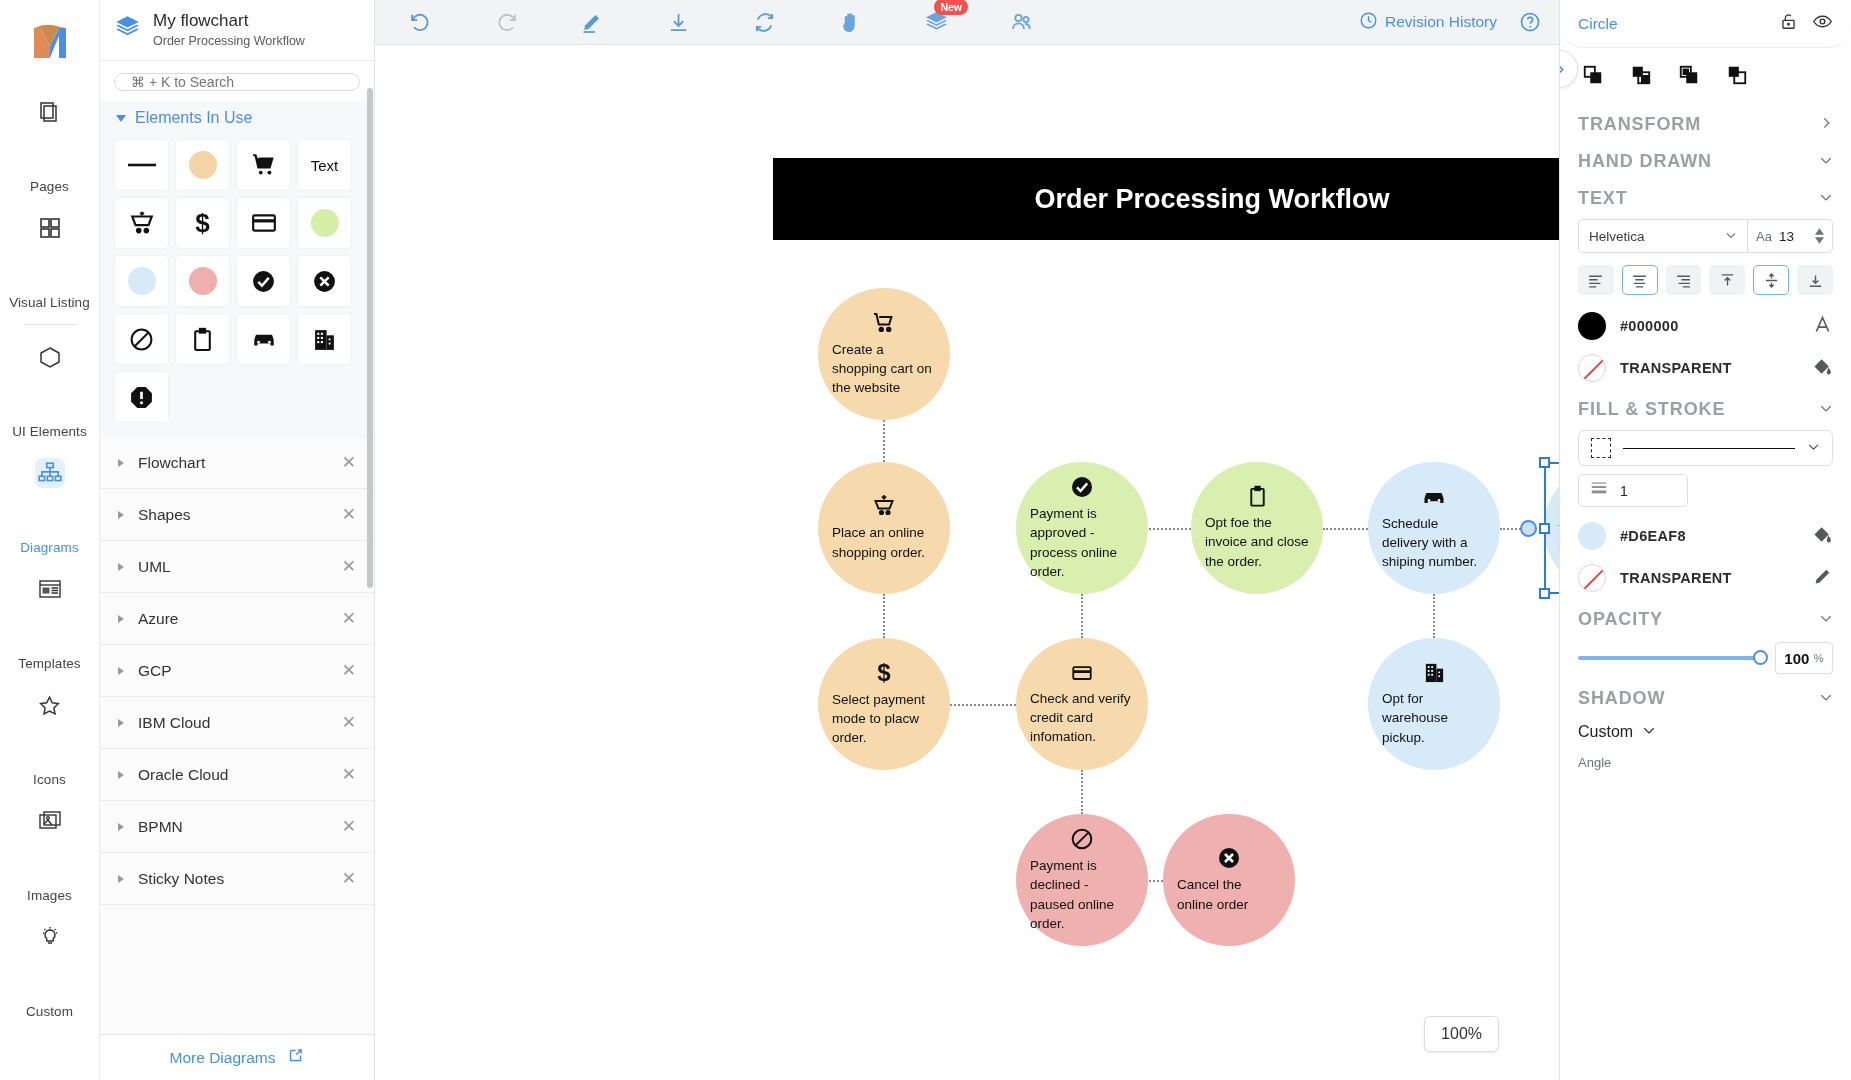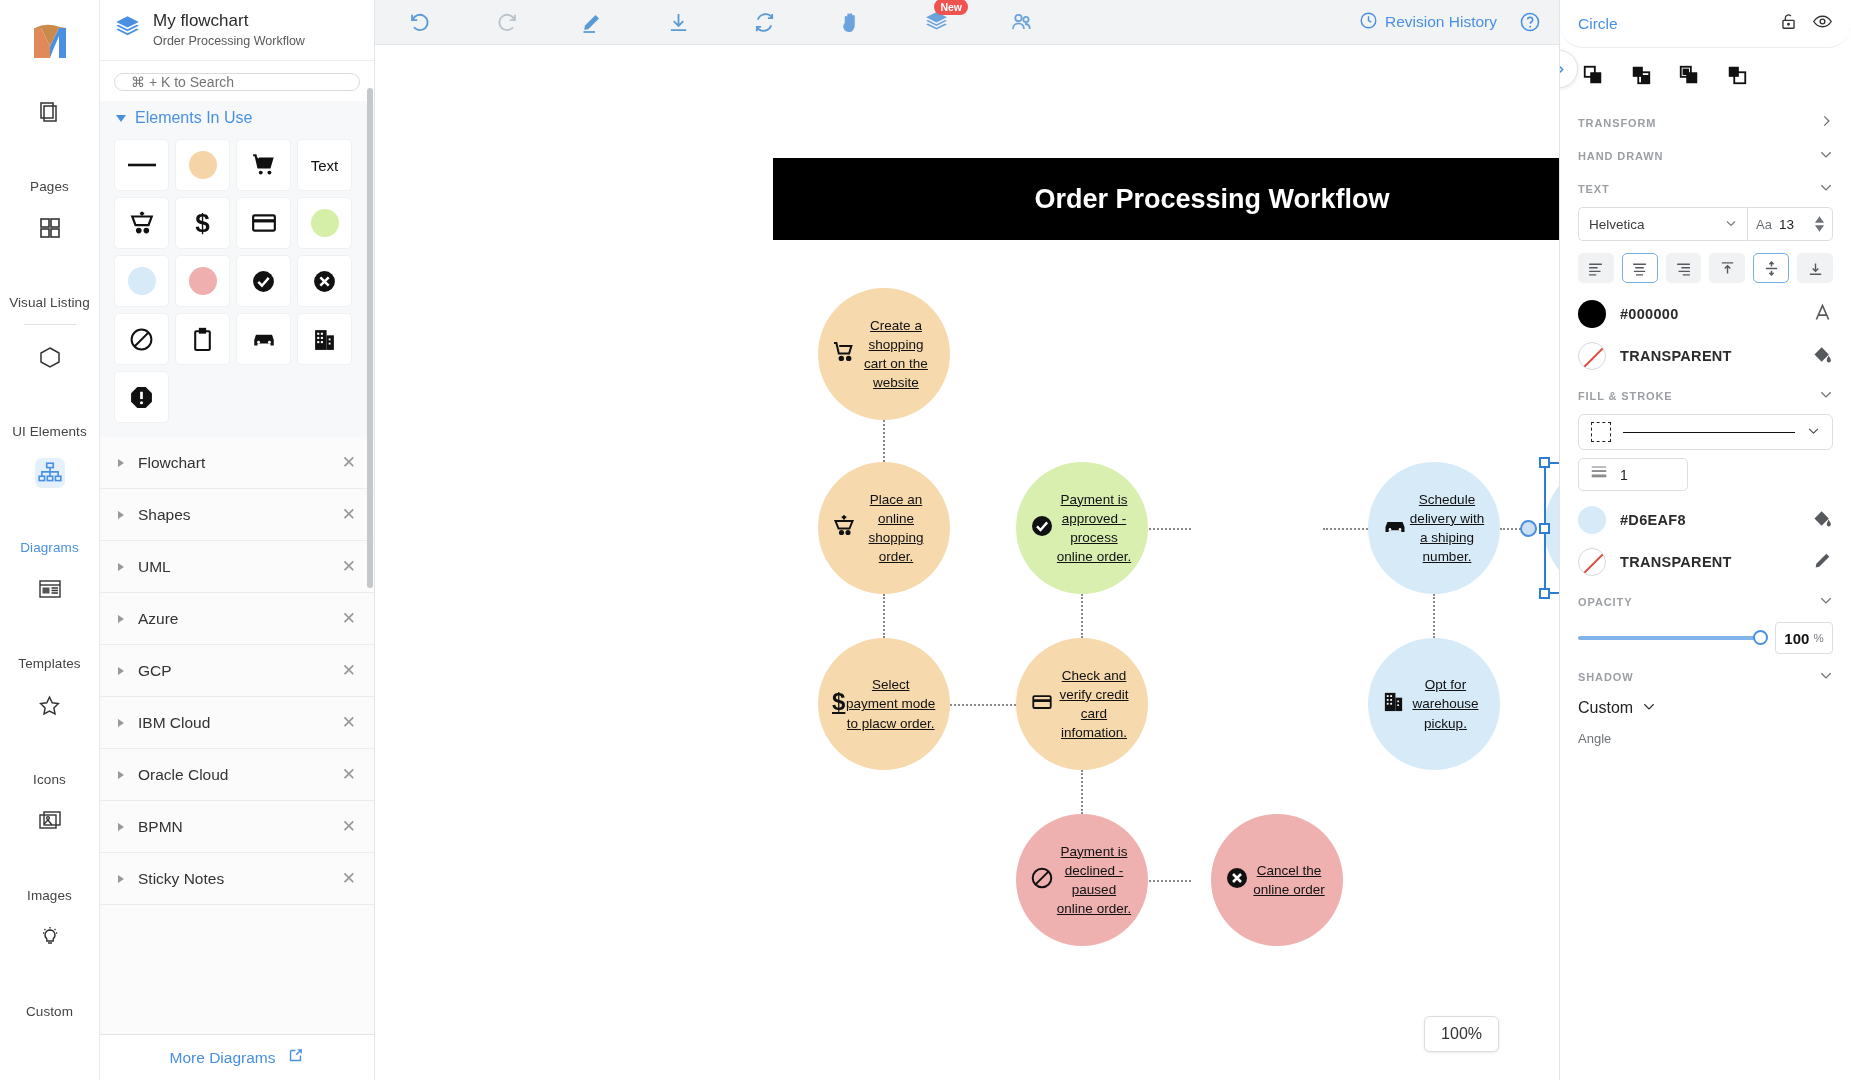--- a/index.html
+++ b/index.html
@@ -80,22 +80,22 @@
   .rev { display:flex;align-items:center;gap:7px; color:#4a90e2; font-size:15.5px; cursor:pointer;}
   .canvas { flex:1; background:#fff; position:relative; overflow:hidden; }
 
   .banner {
     position:absolute; left:398px; top:113px; width:878px; height:82px;
     background:#000; color:#fff; display:flex; align-items:center; justify-content:center;
     font-size: 27px; font-weight:bold;
   }
   .node {
     position:absolute; border-radius:50%;
-    display:flex; flex-direction:row; align-items:center; justify-content:center;
-    text-align:center; font-size:13.5px; color:#111; line-height:1.42; padding: 0 14px; text-decoration: underline;
+    display:flex; flex-direction:column; align-items:center; justify-content:center;
+    font-size:13.5px; color:#111; line-height:1.42; padding: 0 14px;
   }
   .node .nic { margin-bottom: 5px; display:flex; }
   .conn { position:absolute; }
   .conn.h { border-top: 2px dotted #8a8a8a; height:0; }
   .conn.v { border-left: 2px dotted #8a8a8a; width:0; }
 
   
   .sel-box { position:absolute; border:2px solid #2e7dd1; }
   .hnd { position:absolute; width:11px; height:11px; background:#fff; border:2px solid #2e7dd1; }
   .anch { position:absolute; width:17px; height:17px; border-radius:50%; background:#cddff3; border:2px solid #4a90e2;}
@@ -112,21 +112,21 @@
   .collapse-tab {
     position:absolute; left:-20px; top: 50px; width: 38px; height:38px; border-radius:50%;
     background:#fff; border:1px solid #e0e3e6; display:flex;align-items:center;justify-content:center;
     box-shadow:0 1px 4px rgba(0,0,0,.09); cursor:pointer; z-index:5; color:#4a90e2; font-size:17px;
   }
   .rp-head { height:48px; display:flex; align-items:center; padding: 0 18px; gap: 14px;
              border-bottom:1px solid #ececec;border-radius:23px; }
   .rp-title { color:#4a90e2; font-size:15.5px; flex:1; }
   .arrange { display:flex; gap: 26px; padding: 16px 22px 14px; }
   .sec-head { display:flex; align-items:center; padding: 10px 18px 6px; }
-  .sec-head .st { flex:1; font-size:11px; letter-spacing:.9px; color:#9b9fa4; font-weight:bold;}
+  .sec-head .st { flex:1; font-size:18px; letter-spacing:.9px; color:#9b9fa4; font-weight:bold;}
   .chev { color:#6d7278; font-size:15px; }
   .row { display:flex; align-items:center; padding: 6px 18px; }
   .row .rl { font-size:14.5px; color:#2e2e2e; flex:1; }
   .toggle { width:36px; height:19px; border-radius:10px; background:#c9ccd0; position:relative; cursor:pointer;}
   .toggle i { position:absolute; left:2px; top:2px; width:15px;height:15px;border-radius:50%;background:#fff;}
   .font-row { display:flex; padding: 4px 18px 8px; }
   .font-sel { flex:1; height:34px; border:1px solid #dcdfe2; border-right:none;
               border-radius:5px 0 0 5px; display:flex; align-items:center; padding:0 10px;
               font-size:13.5px; color:#3b3b3b; cursor:pointer;}
   .font-sel .c { margin-left:auto; color:#7b7f84; font-size:12px;}
@@ -578,20 +578,29 @@
       <div class="node" style="left:641px;top:417px;width:132px;height:132px;background:#D8EFAF;">
         <span class="nic">
           <svg width="24" height="24" viewBox="0 0 24 24">
               <circle cx="12" cy="12" r="10" fill="#111"></circle>
               <path d="M7 12.4 L10.5 16 L17.2 8.4" stroke="#fff" stroke-width="2.4" fill="none"></path>
             </svg>
         </span>
         <span>Payment is approved - process online order.</span>
       </div>
 
+      <div class="node" style="left:816px;top:417px;width:132px;height:132px;background:#D8EFAF;">
+        <span class="nic">
+          <svg width="23" height="23" viewBox="0 0 24 24" fill="none" stroke="#111" stroke-width="2">
+            <rect x="5.5" y="4" width="13" height="17.5" rx="1"></rect>
+              <rect x="9.8" y="1.8" width="4.5" height="3.6" fill="#111"></rect>
+          </svg>
+        </span>
+        <span>Opt foe the invoice and close the order.</span>
+      </div>
 
       <div class="node" style="left:993px;top:417px;width:132px;height:132px;background:#D6EAF8;">
         <span class="nic">
           <svg width="26" height="24" viewBox="0 0 24 24" fill="#111">
             <path d="M2.5 13 L4.4 8 h15.2 L21.5 13 v5 h-3.2 v-1.8 H5.7 V18 H2.5 Z"></path>
             <circle cx="7" cy="15.2" r="1.2" fill="#fff"></circle>
               <circle cx="17" cy="15.2" r="1.2" fill="#fff"></circle>
           </svg>
         </span>
         <span>Schedule delivery with a shiping number.</span>
@@ -651,21 +660,21 @@
       <div class="node" style="left:641px;top:769px;width:132px;height:132px;background:#EFB0B0;">
         <span class="nic">
           <svg width="24" height="24" viewBox="0 0 24 24" fill="none" stroke="#111" stroke-width="2">
             <circle cx="12" cy="12" r="9.3"></circle>
               <path d="M5.6 18.4 L18.4 5.6"></path>
           </svg>
         </span>
         <span>Payment is declined - paused online order.</span>
       </div>
 
-      <div class="node" style="left:836px;top:769px;width:132px;height:132px;background:#EFB0B0;">
+      <div class="node" style="left:788px;top:769px;width:132px;height:132px;background:#EFB0B0;">
         <span class="nic">
           <svg width="24" height="24" viewBox="0 0 24 24">
               <circle cx="12" cy="12" r="10" fill="#111"></circle>
               <path d="M8 8 L16 16 M16 8 L8 16" stroke="#fff" stroke-width="2.5"></path>
             </svg>
         </span>
         <span>Cancel the online order</span>
       </div>
 
       <div class="zoom-pill">100%</div>

